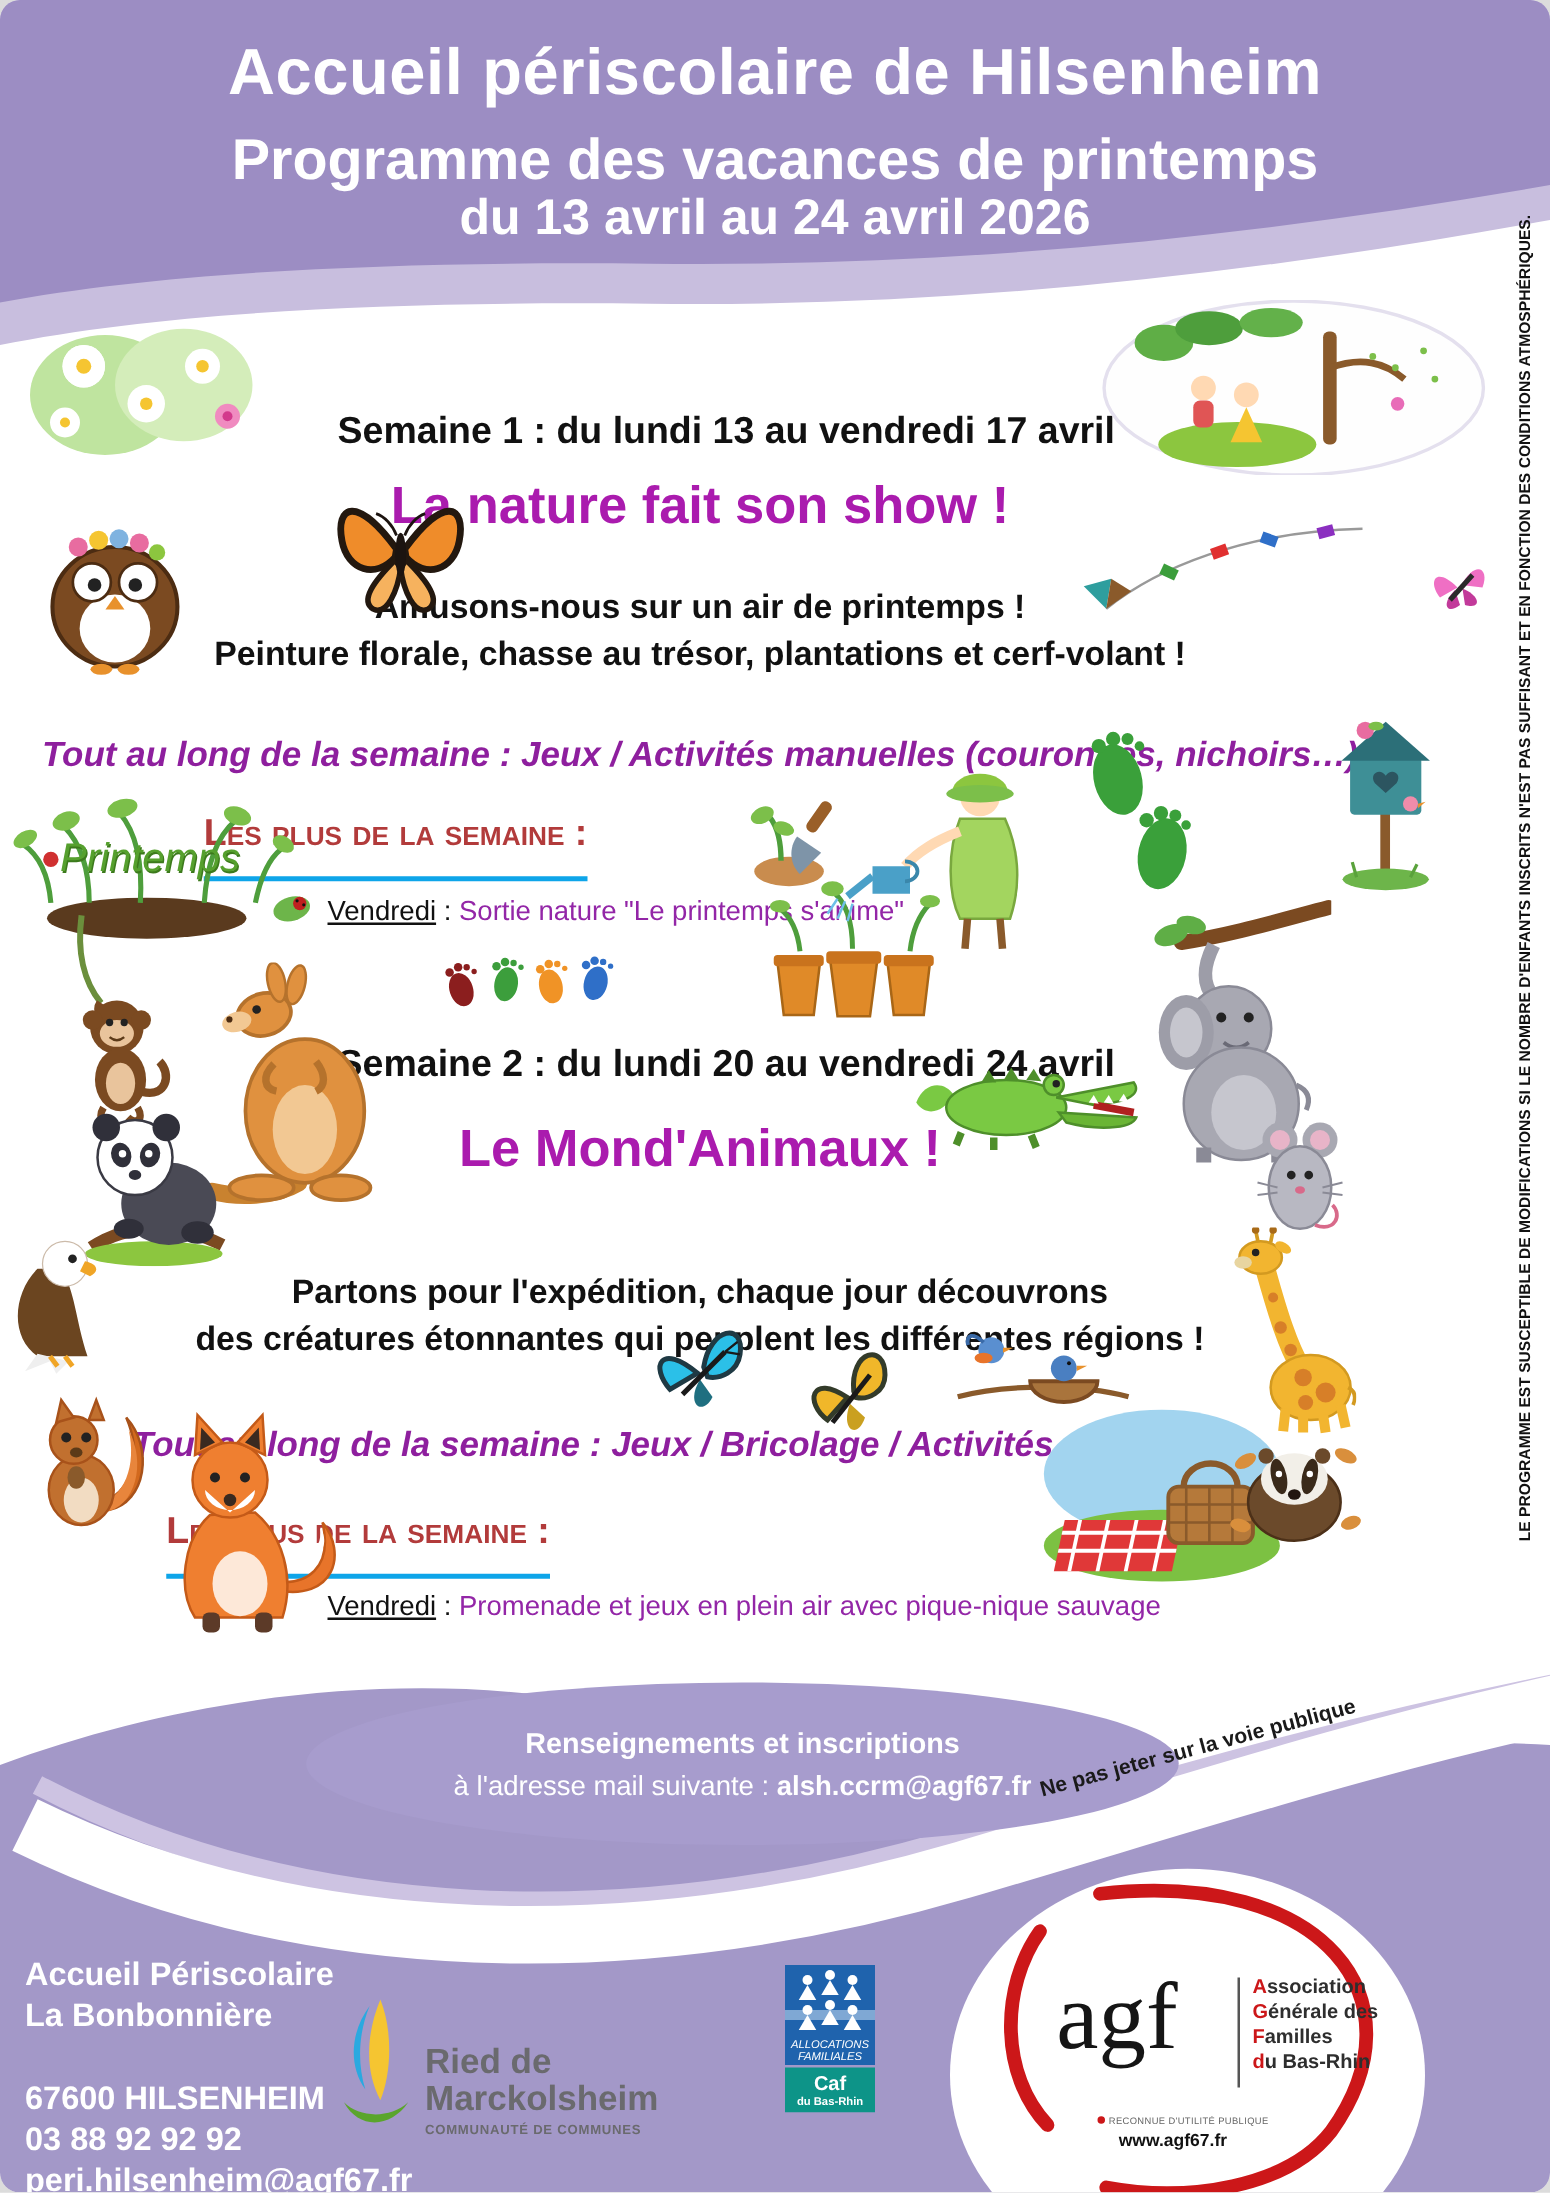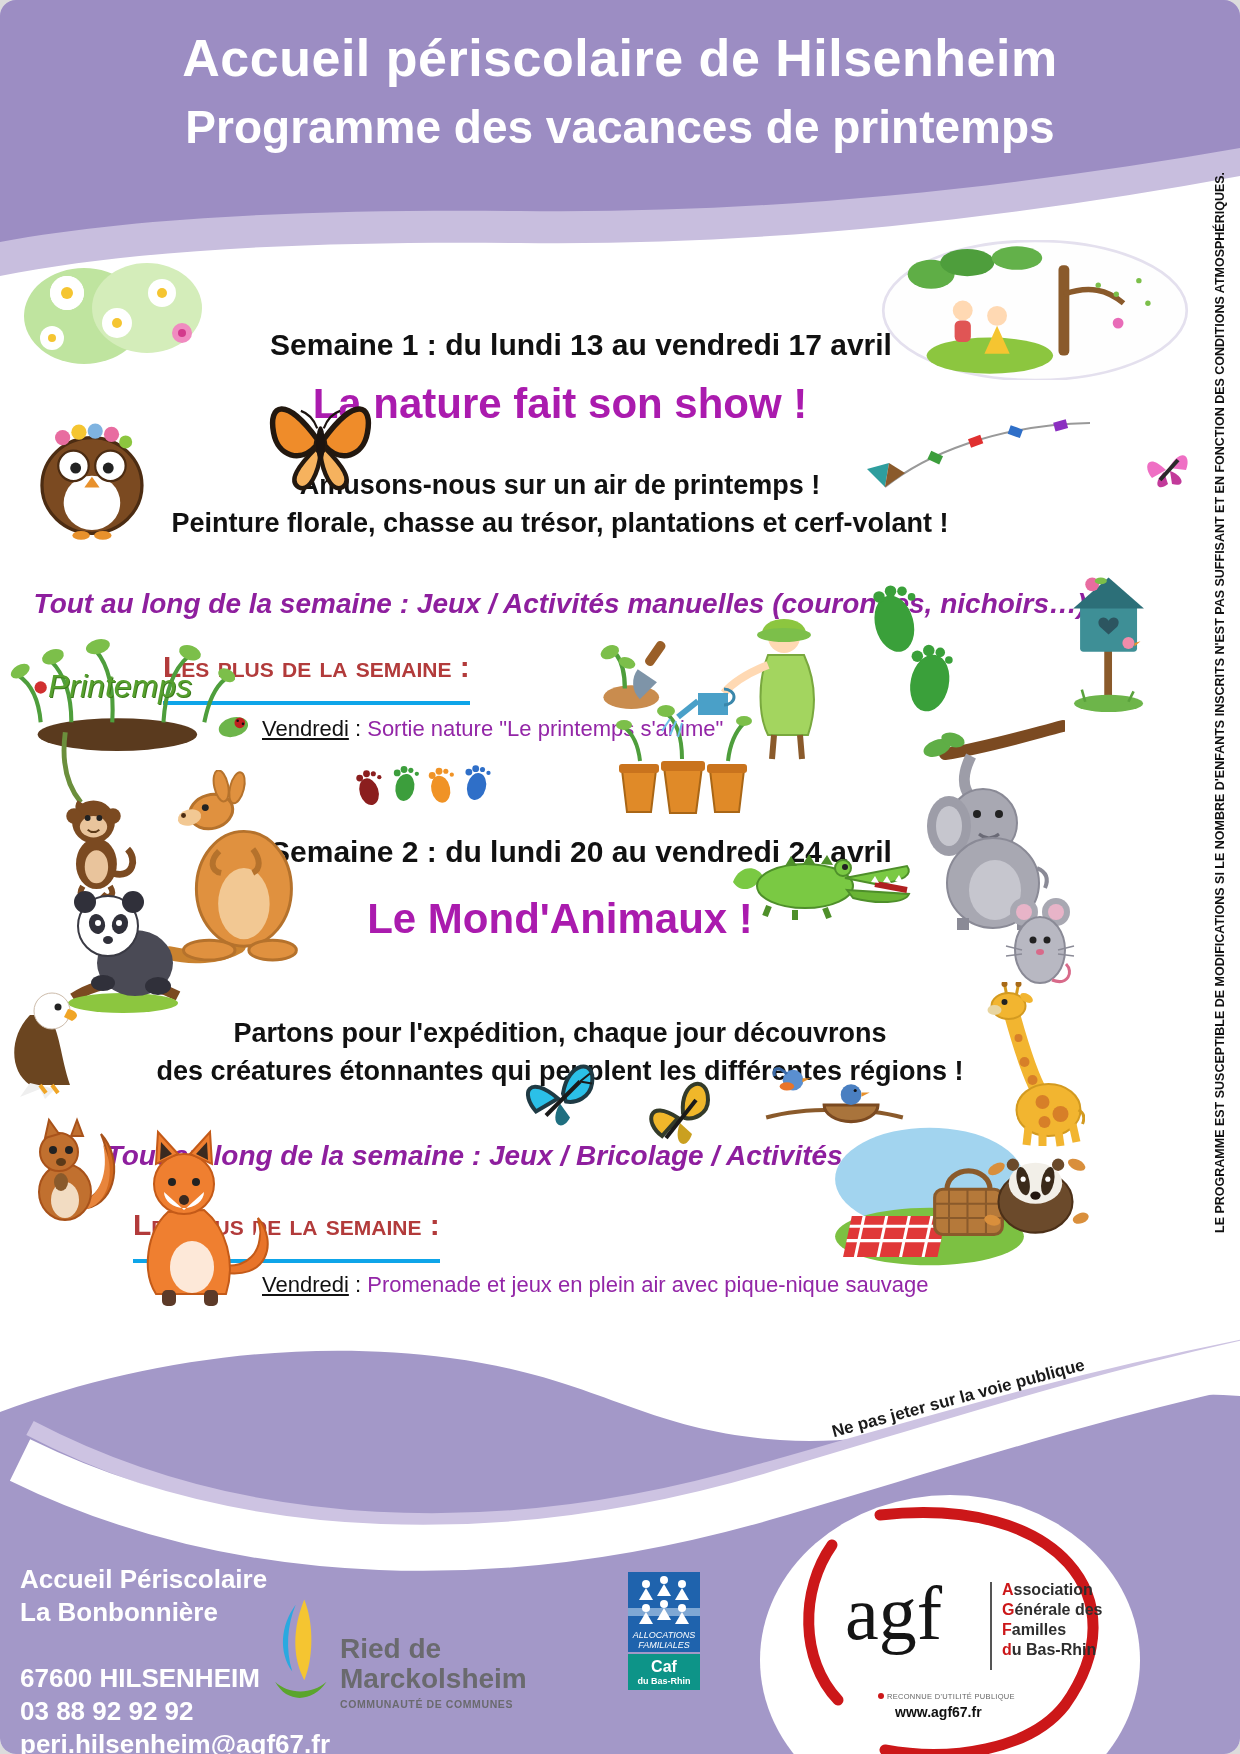--- a/index.html
+++ b/index.html
@@ -49,20 +49,21 @@
 <body>
 
 <div class="poster">
 
   <svg class="abs" style="left:0;top:0" width="1240" height="280" viewBox="0 0 1240 280">
     <path d="M0,0 H1240 V176 C1000,220 760,246 520,243 C330,241 140,248 0,276 Z" fill="#c8bede"></path>
     <path d="M0,0 H1240 V148 C1000,190 760,214 520,211 C330,209 140,216 0,242 Z" fill="#9c8dc3"></path>
   </svg>
   <div class="abs hdr-title">Accueil périscolaire de Hilsenheim</div>
   <div class="abs hdr-sub">Programme des vacances de printemps</div>
+  <div class="abs hdr-date">du 13 avril au 24 avril 2026</div>
 
   <div class="abs ctr w-head" style="top:328px">Semaine 1 : du lundi 13 au vendredi 17 avril</div>
   <div class="abs ctr theme" style="top:380px">La nature fait son show !</div>
   <div class="abs ctr intro" style="top:470px">Amusons-nous sur un air de printemps !</div>
   <div class="abs ctr intro" style="top:508px">Peinture florale, chasse au trésor, plantations et cerf-volant !</div>
   <div class="abs ctr weeklong" style="top:588px">Tout au long de la semaine : Jeux / Activités manuelles (couronnes, nichoirs…)</div>
   <div class="abs" style="left:163px;top:650px">
     <span class="plus">Les plus de la semaine :</span>
   </div>
   <div class="abs vend" style="left:262px;top:716px">
@@ -551,20 +552,26 @@
 
   <svg class="abs" style="left:0;top:1300px" width="1240" height="454" viewBox="0 0 1240 454">
     <path d="M0,112 C140,60 300,38 450,58 C600,78 640,130 780,140 C930,150 1000,82 1240,96 L1240,454 L0,454 Z" fill="#a398c8"></path>
     <path d="M30,128 C240,238 500,248 760,172 C950,118 1070,82 1250,46" stroke="#cdc3e2" stroke-width="16" fill="none"></path>
     <path d="M20,160 C240,268 510,272 770,196 C960,140 1080,100 1250,62" stroke="#ffffff" stroke-width="46" fill="none"></path>
     <ellipse cx="950" cy="360" rx="190" ry="165" fill="#ffffff"></ellipse>
     <path d="M832,245 C800,290 800,360 838,400" stroke="#cc1719" stroke-width="11" fill="none" stroke-linecap="round"></path>
     <path d="M880,215 C1060,195 1140,300 1065,405 C1030,450 950,462 885,450" stroke="#cc1719" stroke-width="11" fill="none" stroke-linecap="round"></path>
   </svg>
 
+  <div class="abs contact-oval">
+    <div class="contact-line1">Renseignements et inscriptions</div>
+    <div class="contact-line2">
+      <span>à l'adresse mail suivante : </span><b>alsh.ccrm@agf67.fr</b>
+    </div>
+  </div>
 
   <div class="abs no-litter">Ne pas jeter sur la voie publique</div>
   <div class="abs side-note">LE PROGRAMME EST SUSCEPTIBLE DE MODIFICATIONS SI LE NOMBRE D'ENFANTS INSCRITS N'EST PAS SUFFISANT ET EN FONCTION DES CONDITIONS ATMOSPHÉRIQUES.</div>
 
   <div class="abs f-line" style="top:1532px">Accueil Périscolaire</div>
   <div class="abs f-line" style="top:1565px">La Bonbonnière</div>
   <div class="abs f-line" style="top:1631px">67600 HILSENHEIM</div>
   <div class="abs f-line" style="top:1664px">03 88 92 92 92</div>
   <div class="abs f-line" style="top:1697px">peri.hilsenheim@agf67.fr</div>
 

